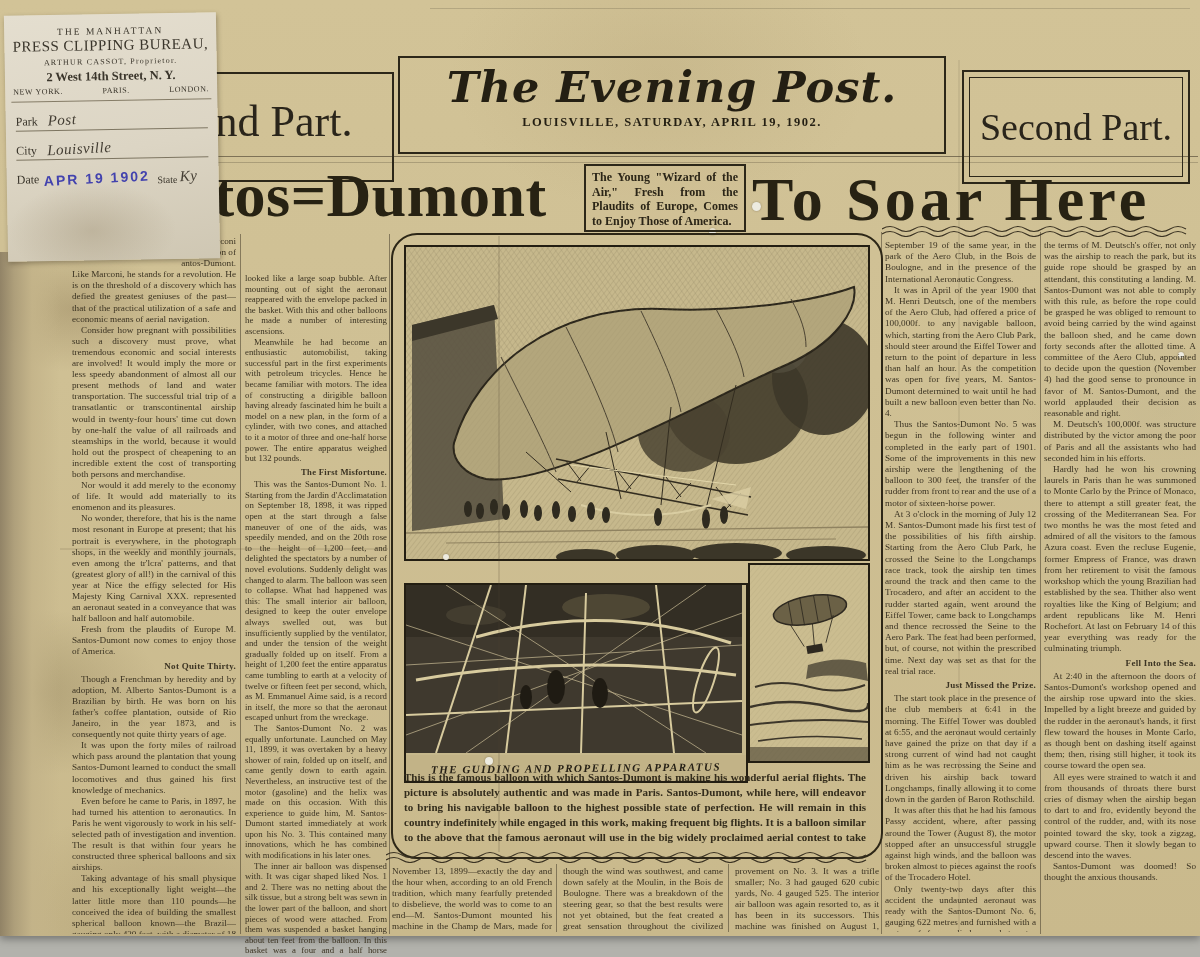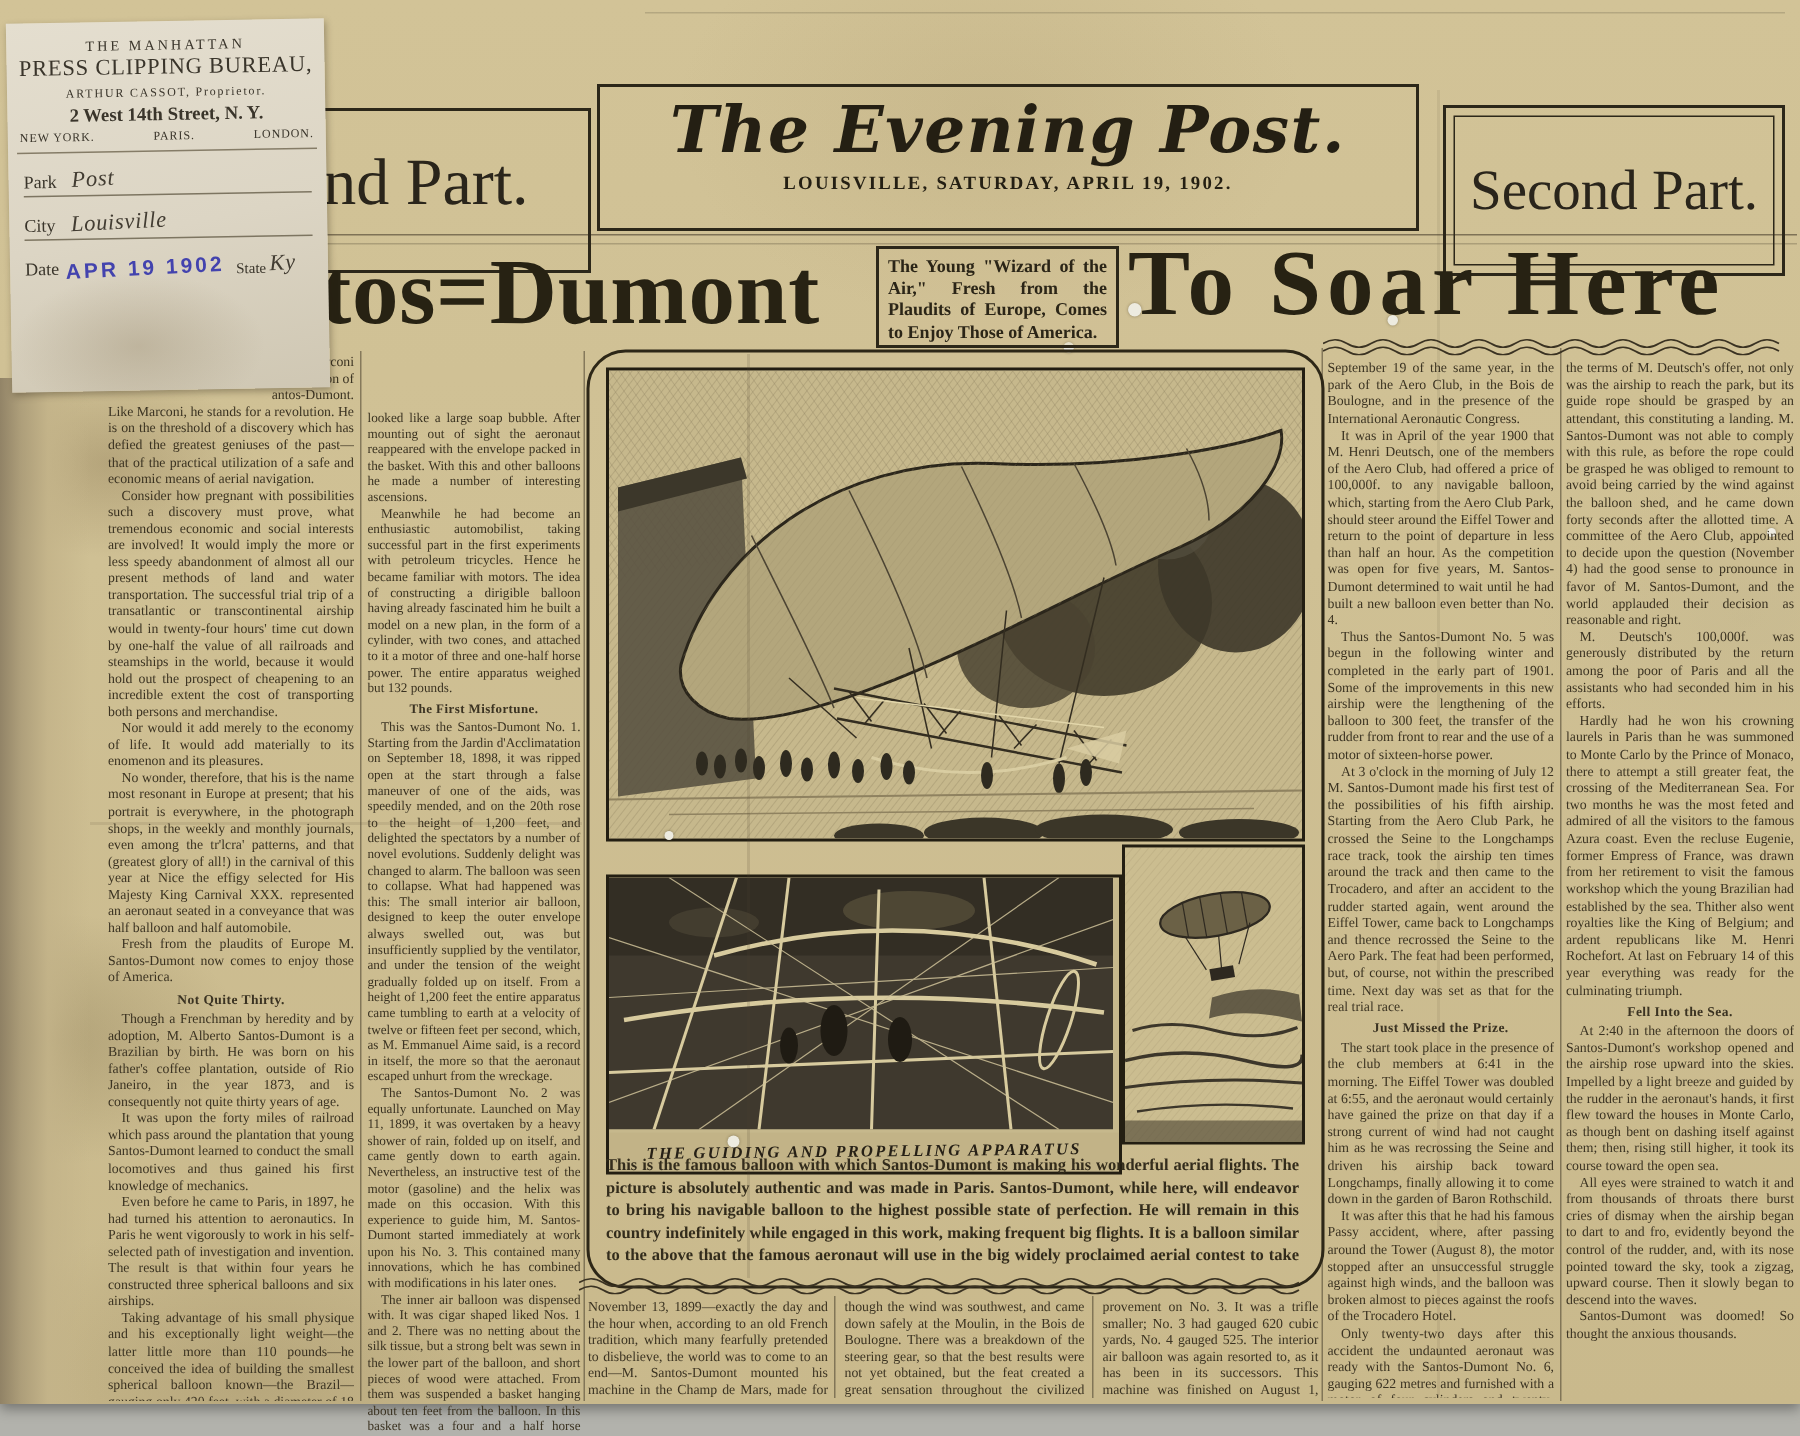--- a/index.html
+++ b/index.html
@@ -65,21 +65,21 @@
   .inset-text{padding:4px 6px;font-size:12px;line-height:14.5px;font-weight:bold;text-align:justify;color:#2b2517;}
   
   .col{text-align:justify;color:#3b3322;overflow:hidden;z-index:3;}
   .col1{font-size:9.2px;line-height:11.1px;}
   .col2{font-size:8.8px;line-height:10.6px;}
   .col5{font-size:9.2px;line-height:11.2px;}
   .col6{font-size:9.2px;line-height:11.2px;}
   .bcol{font-size:9.2px;line-height:11px;}
   .para{margin:0;text-indent:9px;}
   .para.noind{text-indent:0;}
-  .subhead{font-weight:bold;text-align:center;font-size:.98em;letter-spacing:.3px;margin:3px 0 2px 0;}
+  .subhead{font-weight:bold;text-align:right;font-size:.98em;letter-spacing:.3px;margin:3px 0 2px 0;}
   .fragline{text-align:right;}
   
   .center-box{left:391px;top:233px;width:488px;height:622px;border:2.5px solid #2d2717;border-radius:26px;z-index:2;}
   .img-frame{border:2px solid #231e12;background:#c6b88c;overflow:hidden;}
   .cap-band{position:absolute;left:0;bottom:0;width:100%;height:26px;background:#c2b387;display:flex;align-items:center;justify-content:center;}
   .cap-text{font-style:italic;font-weight:bold;font-size:11px;letter-spacing:1.5px;color:#262016;transform:rotate(-.6deg);white-space:nowrap;}
   .center-note{font-size:11px;line-height:15px;font-weight:bold;text-align:justify;color:#332c1c;}
   svg{display:block;}
 </style>
 </head>
@@ -106,21 +106,21 @@
 <div class="abs part-box" style="left:962px;top:70px;width:224px;height:110px;">
   <div class="inner-box">
     <span class="part-text" style="font-size:38px;">Second Part.</span>
   </div>
 </div>
 
 <div class="abs headline" style="left:112px;top:160px;font-size:62px;letter-spacing:.5px;">Santos=Dumont</div>
 <div class="abs inset-box">
   <div class="inset-text">The Young "Wizard of the Air," Fresh from the Plaudits of Europe, Comes to Enjoy Those of America.</div>
 </div>
-<div class="abs headline" style="left:752px;top:154px;font-size:62px;letter-spacing:4px;">To Soar Here</div>
+<div class="abs headline" style="left:752px;top:164px;font-size:62px;letter-spacing:4px;">To Soar Here</div>
 
 <div class="abs col col1" style="left:72px;top:236px;width:164px;height:698px;">
     <div class="fragline">lmo Marconi</div>
     <div class="fragline">enomenon of</div>
     <div class="fragline">antos-Dumont.</div>
     <p class="para noind">Like Marconi, he stands for a revolution. He is on the threshold of a discovery which has defied the greatest geniuses of the past—that of the practical utilization of a safe and economic means of aerial navigation.</p>
     <p class="para">Consider how pregnant with possibilities such a discovery must prove, what tremendous economic and social interests are involved! It would imply the more or less speedy abandonment of almost all our present methods of land and water transportation. The successful trial trip of a transatlantic or transcontinental airship would in twenty-four hours' time cut down by one-half the value of all railroads and steamships in the world, because it would hold out the prospect of cheapening to an incredible extent the cost of transporting both persons and merchandise.</p>
     <p class="para">Nor would it add merely to the economy of life. It would add materially to its enomenon and its pleasures.</p>
     <p class="para">No wonder, therefore, that his is the name most resonant in Europe at present; that his portrait is everywhere, in the photograph shops, in the weekly and monthly journals, even among the tr'lcra' patterns, and that (greatest glory of all!) in the carnival of this year at Nice the effigy selected for His Majesty King Carnival XXX. represented an aeronaut seated in a conveyance that was half balloon and half automobile.</p>
     <p class="para">Fresh from the plaudits of Europe M. Santos-Dumont now comes to enjoy those of America.</p>
@@ -143,21 +143,21 @@
     <p class="para">It was in April of the year 1900 that M. Henri Deutsch, one of the members of the Aero Club, had offered a price of 100,000f. to any navigable balloon, which, starting from the Aero Club Park, should steer around the Eiffel Tower and return to the point of departure in less than half an hour. As the competition was open for five years, M. Santos-Dumont determined to wait until he had built a new balloon even better than No. 4.</p>
     <p class="para">Thus the Santos-Dumont No. 5 was begun in the following winter and completed in the early part of 1901. Some of the improvements in this new airship were the lengthening of the balloon to 300 feet, the transfer of the rudder from front to rear and the use of a motor of sixteen-horse power.</p>
     <p class="para">At 3 o'clock in the morning of July 12 M. Santos-Dumont made his first test of the possibilities of his fifth airship. Starting from the Aero Club Park, he crossed the Seine to the Longchamps race track, took the airship ten times around the track and then came to the Trocadero, and after an accident to the rudder started again, went around the Eiffel Tower, came back to Longchamps and thence recrossed the Seine to the Aero Park. The feat had been performed, but, of course, not within the prescribed time. Next day was set as that for the real trial race.</p>
     <div class="subhead">Just Missed the Prize.</div>
     <p class="para">The start took place in the presence of the club members at 6:41 in the morning. The Eiffel Tower was doubled at 6:55, and the aeronaut would certainly have gained the prize on that day if a strong current of wind had not caught him as he was recrossing the Seine and driven his airship back toward Longchamps, finally allowing it to come down in the garden of Baron Rothschild.</p>
     <p class="para">It was after this that he had his famous Passy accident, where, after passing around the Tower (August 8), the motor stopped after an unsuccessful struggle against high winds, and the balloon was broken almost to pieces against the roofs of the Trocadero Hotel.</p>
     <p class="para">Only twenty-two days after this accident the undaunted aeronaut was ready with the Santos-Dumont No. 6, gauging 622 metres and furnished with a motor of four cylinders and twenty-horse power.</p>
   </div>
 <div class="abs col col6" style="left:1044px;top:240px;width:152px;height:692px;">
     <p class="para noind">the terms of M. Deutsch's offer, not only was the airship to reach the park, but its guide rope should be grasped by an attendant, this constituting a landing. M. Santos-Dumont was not able to comply with this rule, as before the rope could be grasped he was obliged to remount to avoid being carried by the wind against the balloon shed, and he came down forty seconds after the allotted time. A committee of the Aero Club, appointed to decide upon the question (November 4) had the good sense to pronounce in favor of M. Santos-Dumont, and the world applauded their decision as reasonable and right.</p>
-    <p class="para">M. Deutsch's 100,000f. was generously distributed by the return among the poor of Paris and all the assistants who had seconded him in his efforts.</p>
+    <p class="para">M. Deutsch's 100,000f. was structure distributed by the victor among the poor of Paris and all the assistants who had seconded him in his efforts.</p>
     <p class="para">Hardly had he won his crowning laurels in Paris than he was summoned to Monte Carlo by the Prince of Monaco, there to attempt a still greater feat, the crossing of the Mediterranean Sea. For two months he was the most feted and admired of all the visitors to the famous Azura coast. Even the recluse Eugenie, former Empress of France, was drawn from her retirement to visit the famous workshop which the young Brazilian had established by the sea. Thither also went royalties like the King of Belgium; and ardent republicans like M. Henri Rochefort. At last on February 14 of this year everything was ready for the culminating triumph.</p>
     <div class="subhead">Fell Into the Sea.</div>
     <p class="para">At 2:40 in the afternoon the doors of Santos-Dumont's workshop opened and the airship rose upward into the skies. Impelled by a light breeze and guided by the rudder in the aeronaut's hands, it first flew toward the houses in Monte Carlo, as though bent on dashing itself against them; then, rising still higher, it took its course toward the open sea.</p>
     <p class="para">All eyes were strained to watch it and from thousands of throats there burst cries of dismay when the airship began to dart to and fro, evidently beyond the control of the rudder, and, with its nose pointed toward the sky, took a zigzag, upward course. Then it slowly began to descend into the waves.</p>
     <p class="para">Santos-Dumont was doomed! So thought the anxious thousands.</p>
   </div>
 
 <div class="abs center-box"></div>
 
 <div class="abs img-frame" style="left:404px;top:245px;width:462px;height:312px;">

